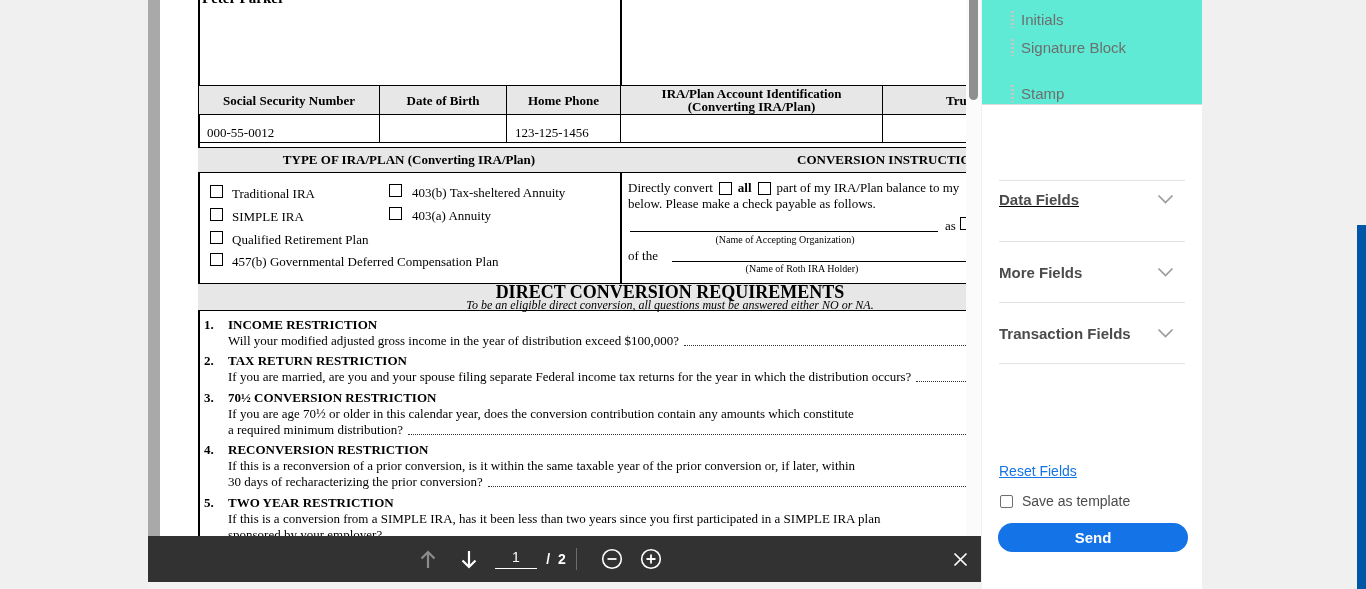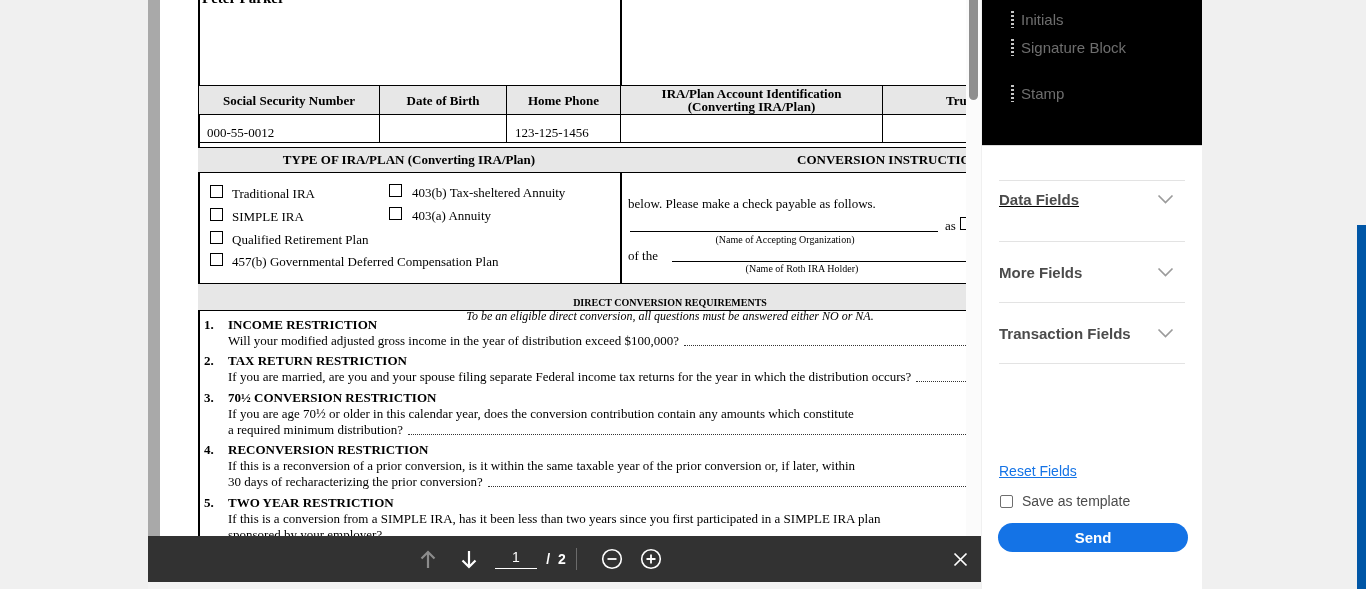--- a/index.html
+++ b/index.html
@@ -35,21 +35,21 @@
                vertical-align:-2px; }
   .doc-label { position:absolute; font-size:13px; white-space:nowrap; }
 
   .conv-line { position:absolute; font-size:13px; white-space:nowrap; display:flex; align-items:center; gap:6px; }
   .uline { position:absolute; border-bottom:1px solid #000; height:0; }
   .caption { position:absolute; font-size:10px; text-align:center; white-space:nowrap; }
 
   
   #dcr-band { position:absolute; left:38px; top:283px; width:944px; height:28px; background:#e7e7e7;
               border-top:1.5px solid #000; border-bottom:1.5px solid #000; text-align:center; }
-  #dcr-title { font-weight:bold; font-size:10px; line-height:14px; padding-top:12px; }
+  #dcr-title { font-weight:bold; font-size:18px; line-height:14px; padding-top:1px; }
   #dcr-sub { font-style:italic; font-size:12px; line-height:13px; }
 
   .req-item { position:absolute; left:44px; width:900px; font-size:13px; }
   .req-h { font-weight:bold; line-height:16px; }
   .req-num { display:inline-block; width:24px; }
   .req-line { margin-left:24px; line-height:16px; display:flex; align-items:flex-end; }
   .req-line > span:first-child { white-space:nowrap; }
   .leader { flex:1; border-bottom:1.5px dotted #333; margin-left:5px; transform:translateY(-3px); }
 
   
@@ -61,21 +61,21 @@
   #doc-toolbar { position:absolute; left:0; top:536px; width:833px; height:46px; background:#323232;
                  color:#fff; }
   .tb-item { position:absolute; top:0; height:46px; display:flex; align-items:center; justify-content:center; }
   #page-input { border-bottom:1.5px solid #fff; width:42px; text-align:center; font-size:14px; color:#fff;
                 padding-bottom:3px; }
   #page-total { font-size:14px; font-weight:bold; letter-spacing:2px; }
   #tb-sep { width:1px; height:22px; background:#6b6b6b; }
 
   
   #sidebar { position:absolute; left:982px; top:0; width:220px; height:589px; background:#fff; }
-  #sidebar-top { position:absolute; left:0; top:0; width:220px; height:146px; background:#000000;
+  #sidebar-top { position:absolute; left:0; top:0; width:220px; height:105px; background:#5eead4;
                  border-bottom:1px solid #dcdcdc; }
   .drag-item { position:absolute; left:0; width:220px; height:30px; display:flex; align-items:center; cursor:grab; }
   .drag-handle { width:3px; height:17px; margin-left:29px; margin-right:7px;
                  background:repeating-linear-gradient(to bottom,#c6c6c6 0 2px, transparent 2px 4px); }
   .drag-label { font-size:15px; color:#6e6e6e; }
 
   .sb-section { position:absolute; left:0; width:220px; height:30px; display:flex; align-items:center;
                 justify-content:space-between; padding:0 28px 0 17px; cursor:pointer; }
   .sb-section-label { font-size:15px; font-weight:bold; color:#4b4b4b; }
   .sb-divider { position:absolute; left:17px; width:186px; height:0; border-top:1px solid #e3e3e3; }
@@ -140,20 +140,27 @@
       <div class="doc-cb" style="left:50px; top:231px;"></div>
       <div class="doc-label" style="left:72px; top:232px;">Qualified Retirement Plan</div>
       <div class="doc-cb" style="left:50px; top:253px;"></div>
       <div class="doc-label" style="left:72px; top:254px;">457(b) Governmental Deferred Compensation Plan</div>
 
       <div class="doc-cb" style="left:229px; top:184px;"></div>
       <div class="doc-label" style="left:252px; top:185px;">403(b) Tax-sheltered Annuity</div>
       <div class="doc-cb" style="left:229px; top:207px;"></div>
       <div class="doc-label" style="left:252px; top:208px;">403(a) Annuity</div>
 
+      <div class="conv-line" style="left:468px; top:180px;">
+        <span>Directly convert</span>
+        <span class="cb-inline"></span>
+        <span class="b">all</span>
+        <span class="cb-inline"></span>
+        <span>part of my IRA/Plan balance to my</span>
+      </div>
       <div class="doc-abs" style="left:468px; top:196px; font-size:13px;">below. Please make a check payable as follows.</div>
 
       <div class="uline" style="left:470px; top:231px; width:308px;"></div>
       <div class="doc-abs" style="left:785px; top:218px; font-size:13px;">as</div>
       <div class="doc-cb" style="left:800px; top:217px;"></div>
       <div class="caption" style="left:470px; top:234px; width:310px;">(Name of Accepting Organization)</div>
 
       <div class="doc-abs" style="left:468px; top:248px; font-size:13px;">of the</div>
       <div class="uline" style="left:512px; top:261px; width:470px;"></div>
       <div class="caption" style="left:512px; top:263px; width:260px;">(Name of Roth IRA Holder)</div>

